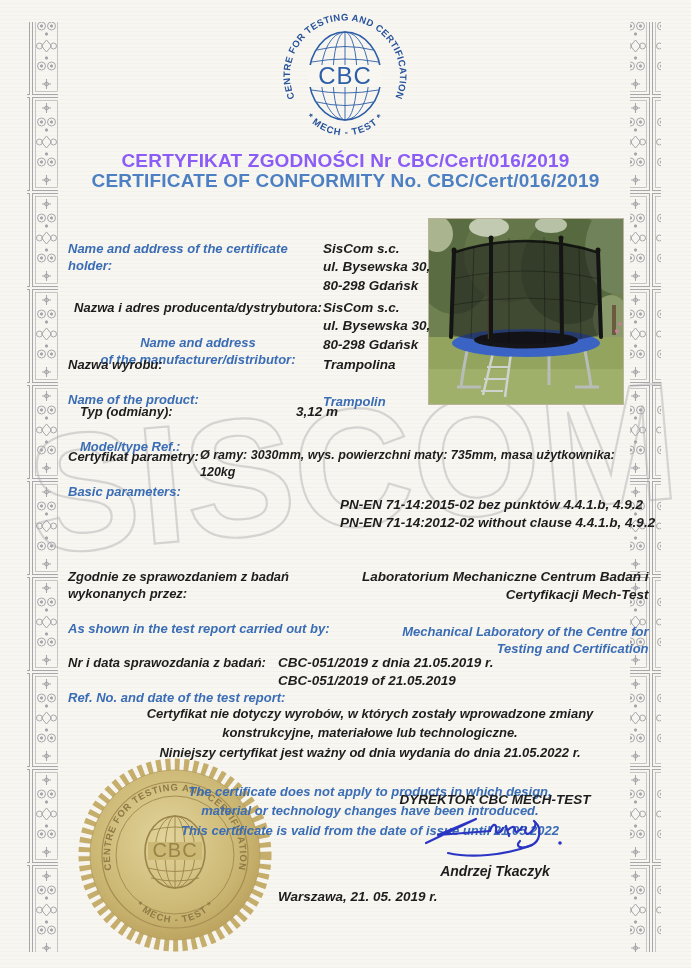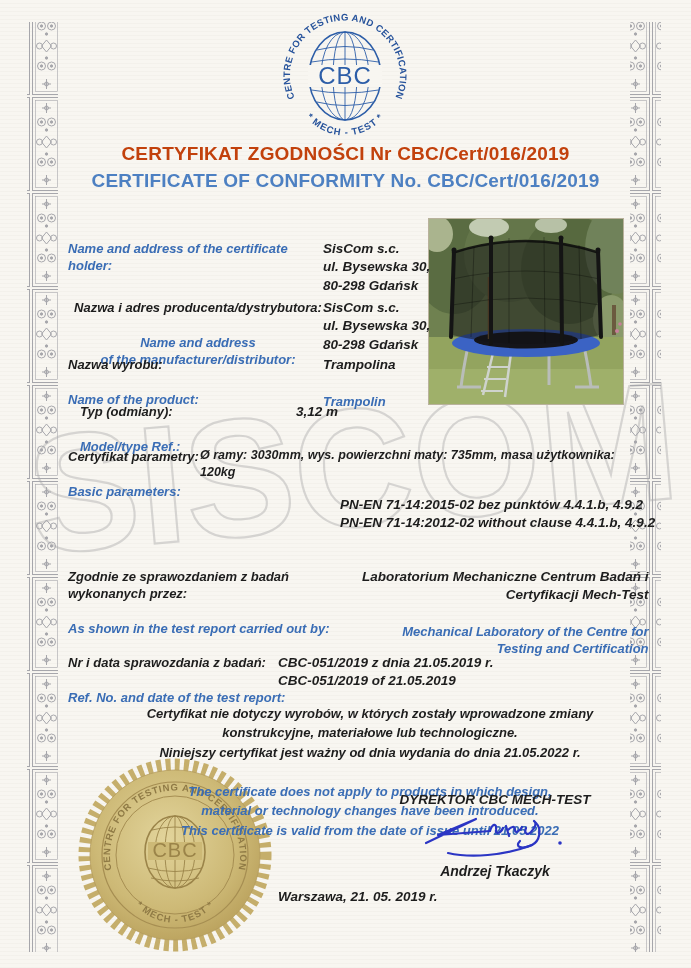--- a/index.html
+++ b/index.html
@@ -7,21 +7,21 @@
   #page{position:relative;width:691px;height:968px;background:#f8f6f1;overflow:hidden;
         box-shadow:0 0 4px rgba(0,0,0,.25);}
   
   #page::before{content:"";position:absolute;inset:0;
     background:repeating-linear-gradient(0deg,rgba(210,205,195,.12) 0 1px,transparent 1px 4px);
     pointer-events:none;}
   .abs{position:absolute;}
   svg{display:block;}
   
   .title{left:0;width:691px;text-align:center;font-weight:800;font-size:19px;letter-spacing:.2px;}
-  .title-pl{top:143px;color:#c2410c;}
+  .title-pl{top:150px;color:#8b5cf6;}
   .title-en{top:170px;color:#4d80c2;}
   
   .lbl,.val{font-style:italic;font-weight:700;font-size:13px;line-height:1.35;white-space:pre-line;}
   .pl{color:#1d1d1d;}
   .en{color:#3a6db5;}
   .val{color:#161616;font-size:13.5px;}
   .val .en{font-size:13px;}
   
   .notice{left:94px;top:684px;width:552px;text-align:center;font-style:italic;font-weight:700;font-size:13px;line-height:1.5;white-space:pre-line;}
   .notice .en{margin-top:0;}

